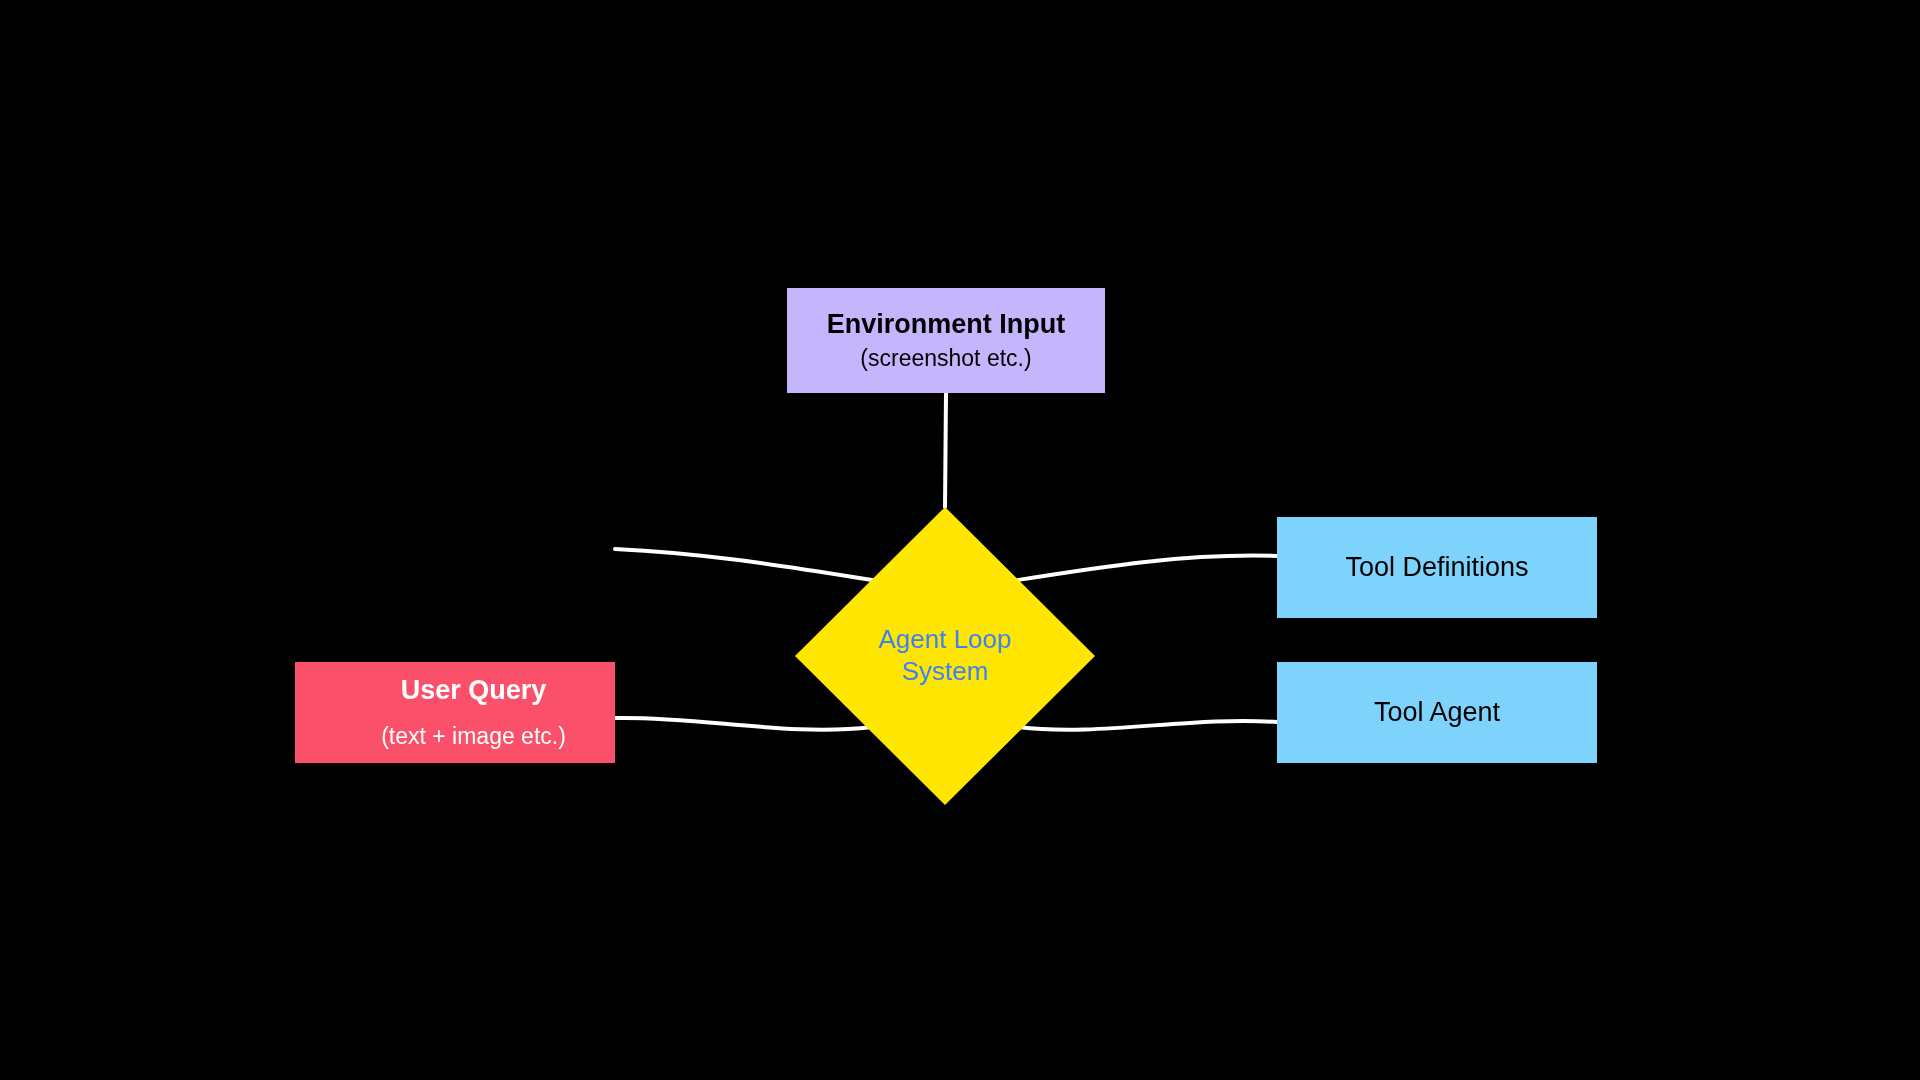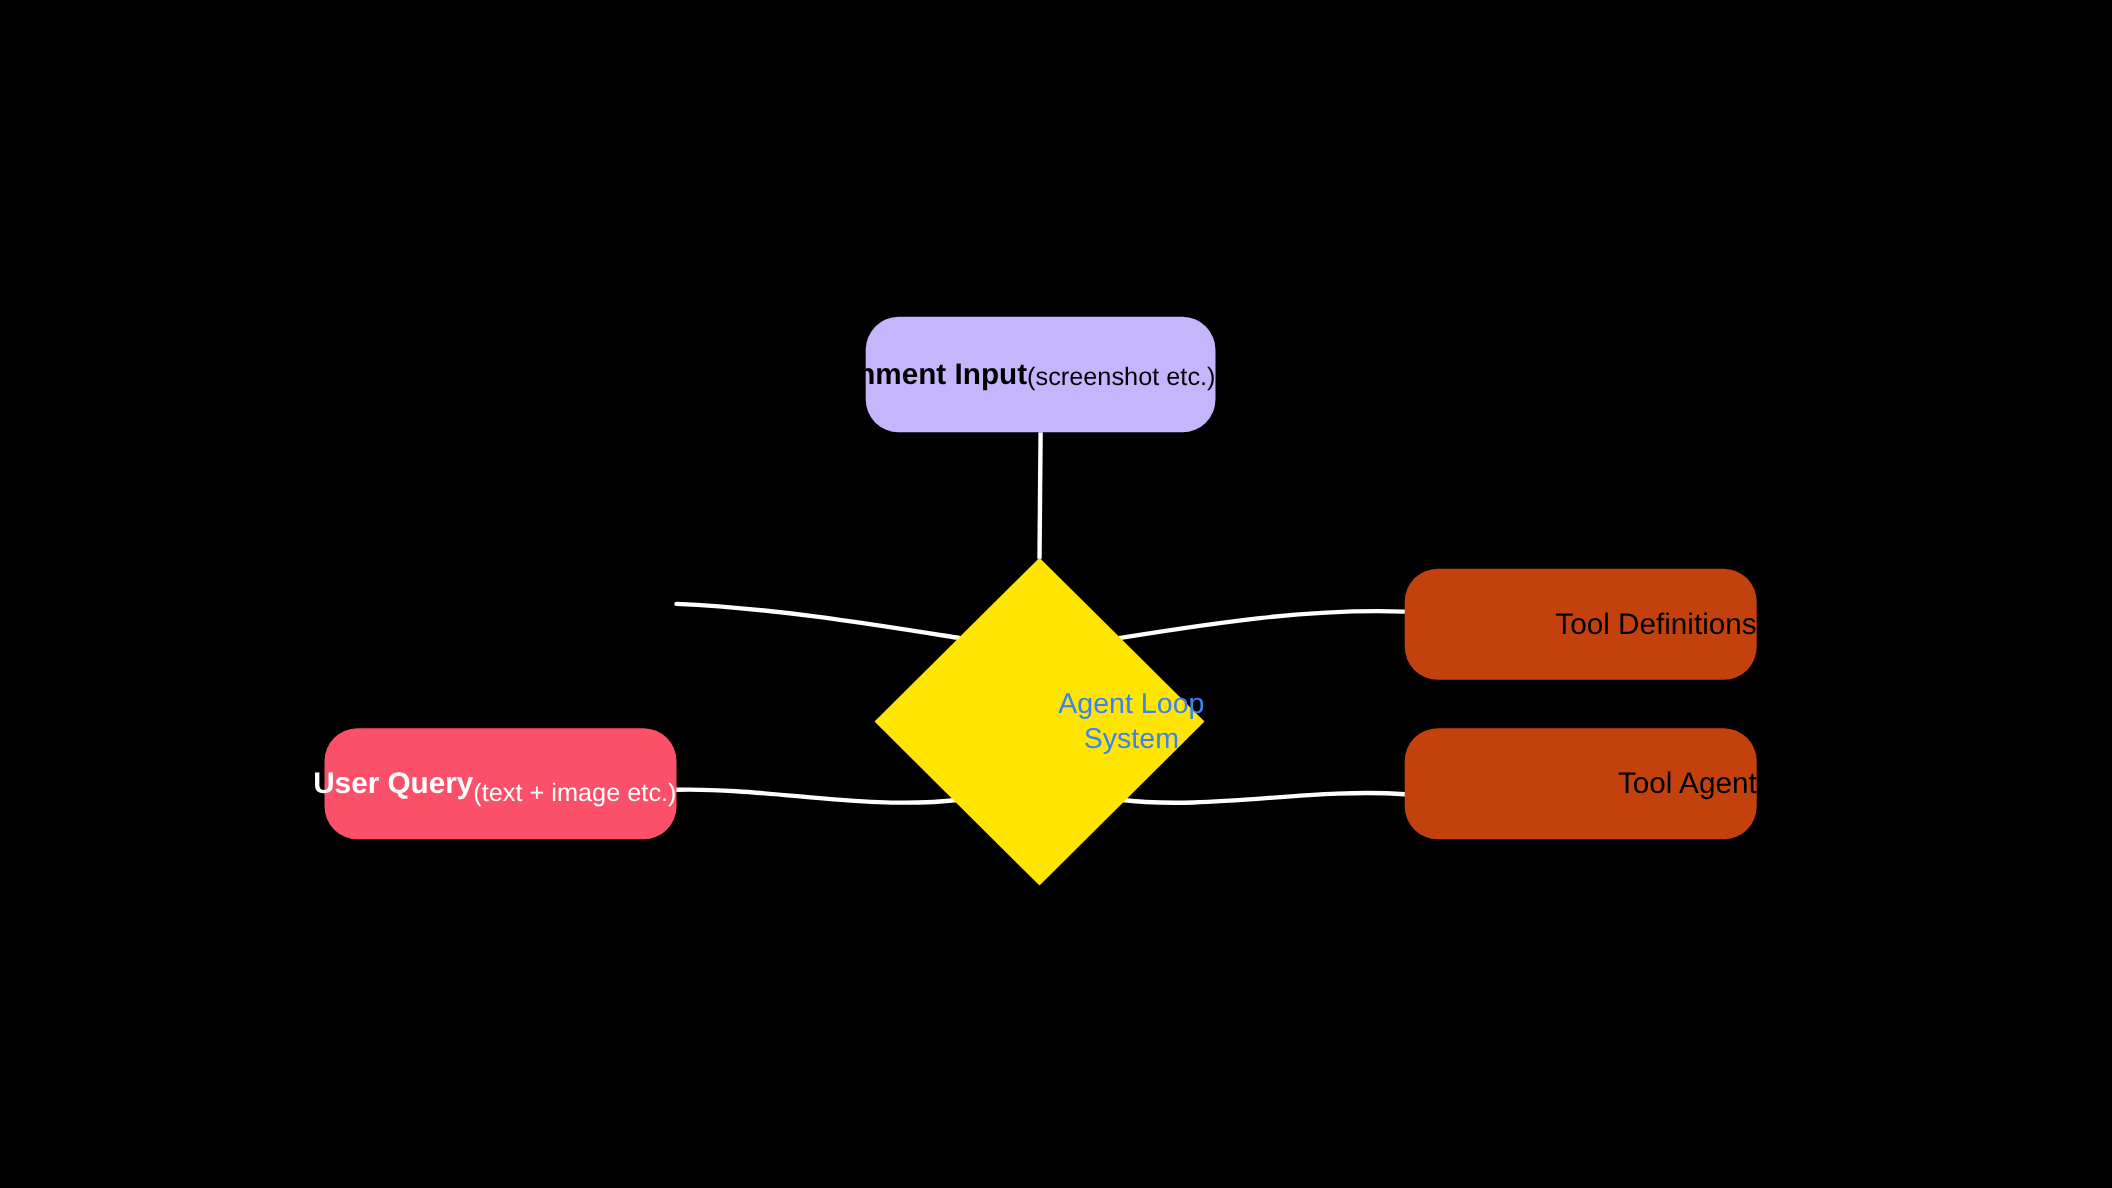--- a/index.html
+++ b/index.html
@@ -25,26 +25,25 @@
     left: 0;
     top: 0;
     width: 1920px;
     height: 1080px;
     pointer-events: none;
   }
   .node {
     position: absolute;
     box-sizing: border-box;
     display: flex;
-    flex-direction: row;
+    flex-direction: column;
     align-items: center;
-    justify-content: flex-end;
+    justify-content: center;
     text-align: center;
     line-height: 1.18;
-    border-radius: 30px;
   }
   .node .title {
     font-weight: bold;
     white-space: nowrap;
   }
   .node .subtitle {
     font-weight: normal;
     white-space: nowrap;
   }
 
@@ -72,21 +71,21 @@
   #node-user-query   { top: 662px; padding-left: 37px; }
   #node-system-prompt .title { font-size: 27px; }
   #node-user-query .title { font-size: 27px; }
   #node-user-query .subtitle { font-size: 23px; margin-top: 16px; }
 
   
   .node-right {
     left: 1277px;
     width: 320px;
     height: 101px;
-    background: #c2410c;
+    background: #7dd3fc;
     color: #000000;
   }
   #node-tool-definitions { top: 517px; }
   #node-tool-result      { top: 662px; }
   .node-right .title {
     font-size: 27px;
     font-weight: normal;
   }
 
   

